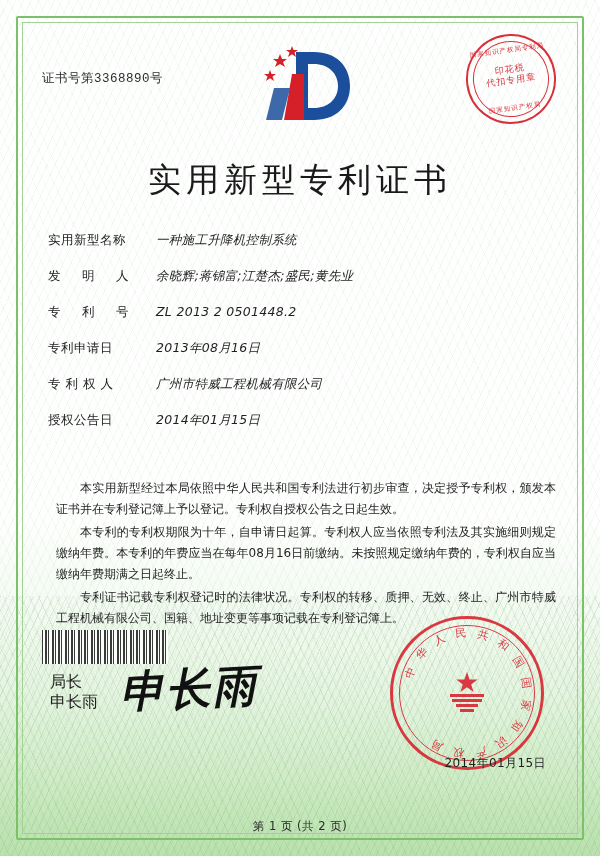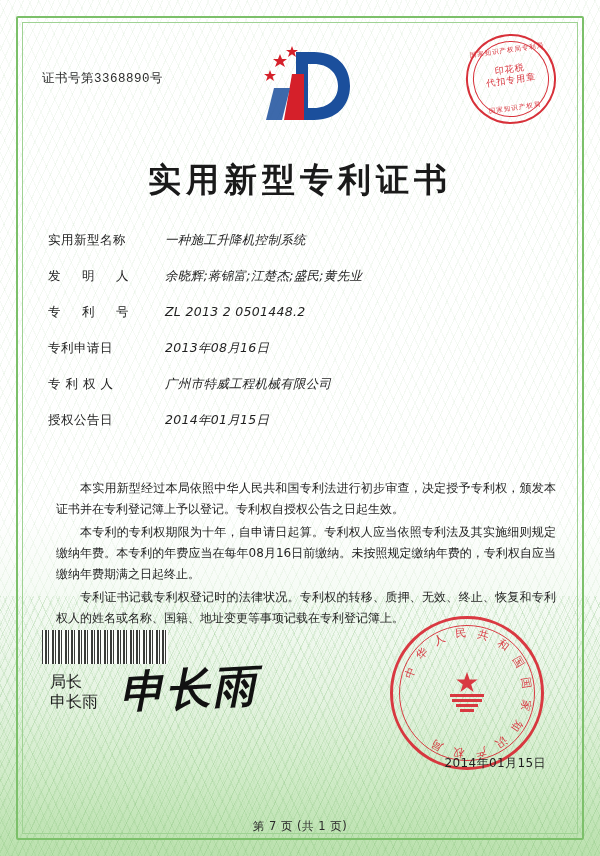--- a/index.html
+++ b/index.html
@@ -120,39 +120,38 @@
     line-height: 11px;
     letter-spacing: 1px;
   }
 
   .title {
     position: absolute;
     left: 0; right: 0;
     top: 158px;
     text-align: center;
     font-size: 33px;
-    font-weight: bold;
+    font-weight: normal;
     letter-spacing: 5px;
     color: #1a1a1a;
     font-family: "DejaVu Sans", "Liberation Sans", sans-serif;
   }
 
   .fields {
     position: absolute;
     left: 48px;
     top: 232px;
     right: 48px;
   }
   .field-row {
     display: flex;
     align-items: baseline;
     margin-bottom: 19px;
     font-size: 12.5px;
     color: #1f1f1f;
-    gap: 9px;
   }
   .field-label {
     width: 108px;
     flex: none;
     letter-spacing: 0.5px;
   }
   .field-label.spaced {
     letter-spacing: 7px;
     font-family: Liberation Mono, monospace;
   }
@@ -333,21 +332,21 @@
     </div>
     <div class="field-row">
       <div class="field-label">授权公告日</div>
       <div class="field-value">2014年01月15日</div>
     </div>
   </div>
 
   <div class="paragraphs">
     <p>本实用新型经过本局依照中华人民共和国专利法进行初步审查，决定授予专利权，颁发本证书并在专利登记簿上予以登记。专利权自授权公告之日起生效。</p>
     <p>本专利的专利权期限为十年，自申请日起算。专利权人应当依照专利法及其实施细则规定缴纳年费。本专利的年费应当在每年08月16日前缴纳。未按照规定缴纳年费的，专利权自应当缴纳年费期满之日起终止。</p>
-    <p>专利证书记载专利权登记时的法律状况。专利权的转移、质押、无效、终止、恢复和专利权人的姓名或名称、国籍、地址变更等事项记载在专利登记簿上。</p>
+    <p>专利证书记载专利权登记时的法律状况。专利权的转移、质押、无效、终止、广州市特威工程机械有限公司、国籍、地址变更等事项记载在专利登记簿上。</p>
   </div>
 
   <div class="barcode"></div>
 
   <div class="signature-block">
     <div>局长</div>
     <div>申长雨</div>
   </div>
   <div class="signature-script">申长雨</div>
 
@@ -375,14 +374,14 @@
         <rect x="12" y="33" width="30" height="3"></rect>
         <rect x="16" y="38" width="22" height="3"></rect>
         <rect x="10" y="28" width="34" height="3"></rect>
         <rect x="20" y="43" width="14" height="3"></rect>
       </g>
     </svg>
   </div>
 
   <div class="stamp-date">2014年01月15日</div>
 
-  <div class="page-footer">第 7 页 (共 1 页)</div>
+  <div class="page-footer">第 1 页 (共 2 页)</div>
 </div>
 
 </body></html>

